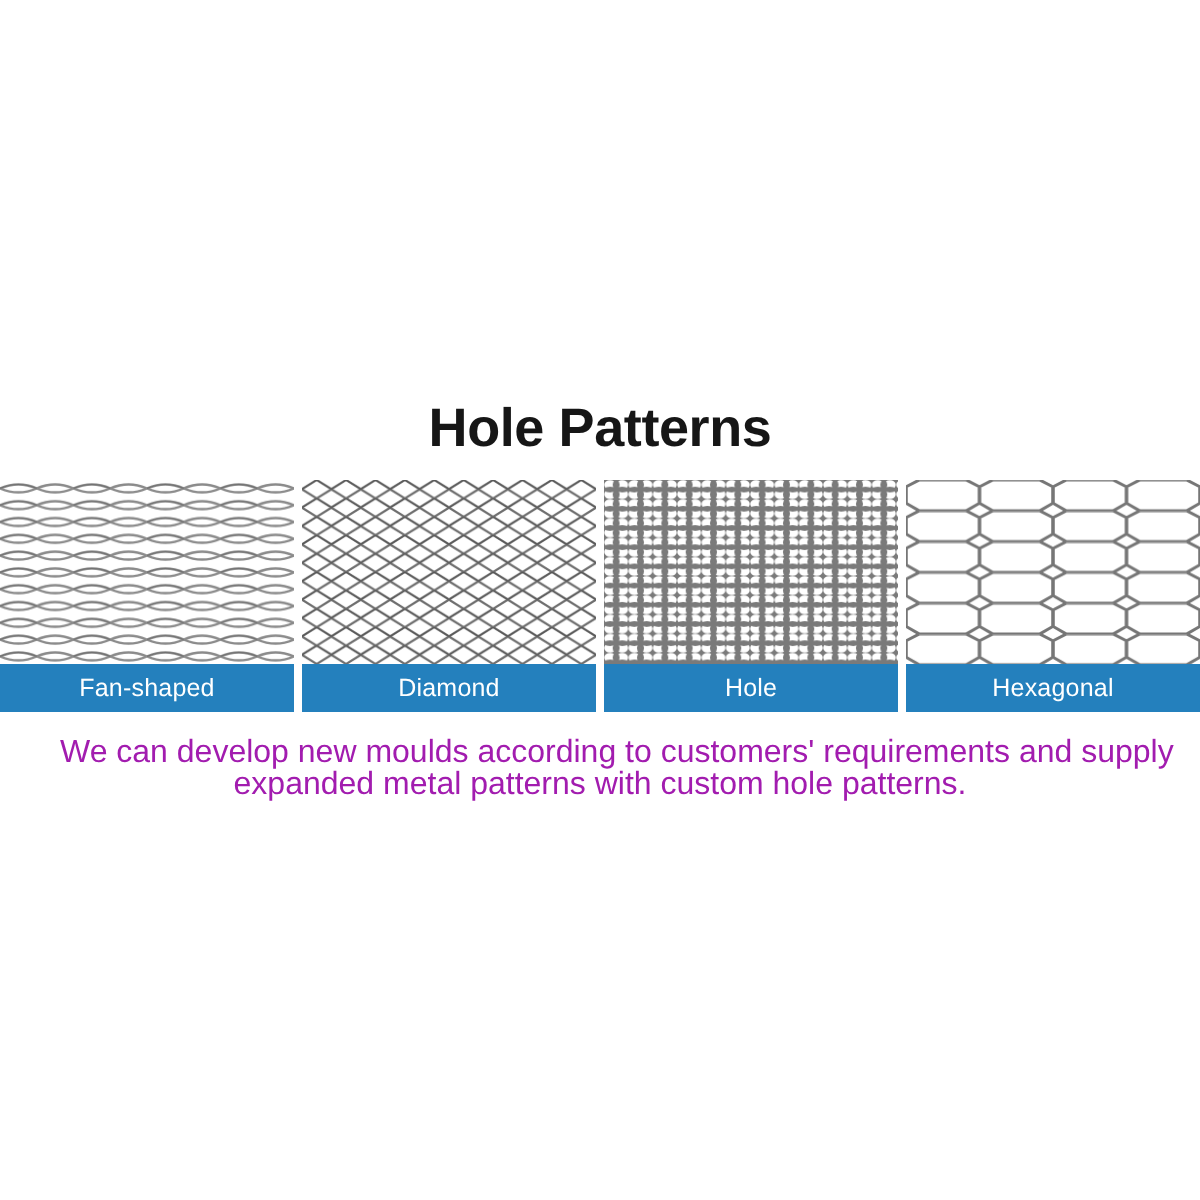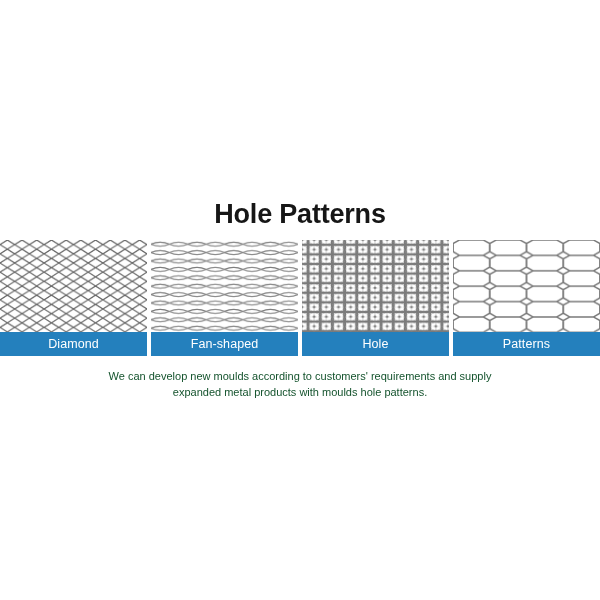--- a/index.html
+++ b/index.html
@@ -81,66 +81,66 @@
     flex: 0 0 auto;
   }
 
   
   .caption {
     position: absolute;
     left: 30px;
     top: 369px;
     width: 540px;
     text-align: center;
-    font-size: 11px;
+    font-size: 16px;
     line-height: 15.5px;
-    color: #14532d;
+    color: #a21caf;
   }
   .caption div { white-space: nowrap; }
 </style>
 </head>
 <body>
 
 <div id="figure">
 
   <div class="title">Hole Patterns</div>
 
   <div class="strip">
 
     <div class="panel">
       <div class="mesh">
         <svg viewBox="0 0 116 92" preserveAspectRatio="none" aria-hidden="true">
           <defs>
-            <pattern id="p-diamond" width="11.6" height="9.2" patternUnits="userSpaceOnUse">
-              <path d="M0 4.6 L5.8 0 L11.6 4.6 L5.8 9.2 Z" fill="none" stroke="#6e6e6e" stroke-width="1.05"></path>
-              <path d="M0 4.6 L5.8 0 L11.6 4.6" fill="none" stroke="#4a4a4a" stroke-width="0.5" opacity="0.65"></path>
-            </pattern>
-          </defs>
-          <rect x="0" y="0" width="116" height="92" fill="#ffffff"></rect>
-          <rect x="0" y="0" width="116" height="92" fill="url(#p-diamond)"></rect>
-        </svg>
-      </div>
-      <div class="bar">Diamond</div>
-    </div>
-
-    <div class="panel">
-      <div class="mesh">
-        <svg viewBox="0 0 116 92" preserveAspectRatio="none" aria-hidden="true">
-          <defs>
             <pattern id="p-fan" width="29" height="8.4" patternUnits="userSpaceOnUse">
               <path d="M0 4.2 Q7.25 0.2 14.5 4.2 Q21.75 8.2 29 4.2" fill="none" stroke="#8a8a8a" stroke-width="1.15"></path>
               <path d="M0 4.2 Q7.25 8.2 14.5 4.2 Q21.75 0.2 29 4.2" fill="none" stroke="#8a8a8a" stroke-width="1.15"></path>
               <path d="M0 4.2 Q7.25 0.2 14.5 4.2" fill="none" stroke="#5c5c5c" stroke-width="0.55" opacity="0.6"></path>
             </pattern>
           </defs>
           <rect x="0" y="0" width="116" height="92" fill="#ffffff"></rect>
           <rect x="0" y="0" width="116" height="92" fill="url(#p-fan)"></rect>
         </svg>
       </div>
       <div class="bar">Fan-shaped</div>
+    </div>
+
+    <div class="panel">
+      <div class="mesh">
+        <svg viewBox="0 0 116 92" preserveAspectRatio="none" aria-hidden="true">
+          <defs>
+            <pattern id="p-diamond" width="11.6" height="9.2" patternUnits="userSpaceOnUse">
+              <path d="M0 4.6 L5.8 0 L11.6 4.6 L5.8 9.2 Z" fill="none" stroke="#6e6e6e" stroke-width="1.05"></path>
+              <path d="M0 4.6 L5.8 0 L11.6 4.6" fill="none" stroke="#4a4a4a" stroke-width="0.5" opacity="0.65"></path>
+            </pattern>
+          </defs>
+          <rect x="0" y="0" width="116" height="92" fill="#ffffff"></rect>
+          <rect x="0" y="0" width="116" height="92" fill="url(#p-diamond)"></rect>
+        </svg>
+      </div>
+      <div class="bar">Diamond</div>
     </div>
 
     <div class="panel">
       <div class="mesh">
         <svg viewBox="0 0 116 92" preserveAspectRatio="none" aria-hidden="true">
           <defs>
             <pattern id="p-round" width="9.6" height="9.6" patternUnits="userSpaceOnUse">
               <circle cx="2.4" cy="2.4" r="3.05" fill="none" stroke="#7a7a7a" stroke-width="1.5"></circle>
               <circle cx="7.2" cy="7.2" r="3.05" fill="none" stroke="#7a7a7a" stroke-width="1.5"></circle>
               <circle cx="7.2" cy="2.4" r="3.05" fill="none" stroke="#7a7a7a" stroke-width="1.5"></circle>
@@ -162,23 +162,23 @@
             <pattern id="p-hex" width="29" height="15.4" patternUnits="userSpaceOnUse">
               <path d="M0 3.4 L5.2 0 L23.8 0 L29 3.4 L29 11.6 L23.8 15.4 L5.2 15.4 L0 11.6 Z" fill="none" stroke="#767676" stroke-width="1.4"></path>
               <path d="M14.5 0 L14.5 -1 M14.5 15.4 L14.5 16.4" fill="none" stroke="#767676" stroke-width="1.4"></path>
               <line x1="5.2" y1="0" x2="23.8" y2="0" stroke="#9a9a9a" stroke-width="0.7"></line>
             </pattern>
           </defs>
           <rect x="0" y="0" width="116" height="92" fill="#ffffff"></rect>
           <rect x="0" y="-4" width="116" height="100" fill="url(#p-hex)"></rect>
         </svg>
       </div>
-      <div class="bar">Patterns</div>
+      <div class="bar">Hexagonal</div>
     </div>
 
   </div>
 
   <div class="caption">
     <div>We can develop new moulds according to customers' requirements and supply</div>
-    <div>expanded metal products with moulds hole patterns.</div>
+    <div>expanded metal patterns with custom hole patterns.</div>
   </div>
 
 </div>
 
 </body></html>

